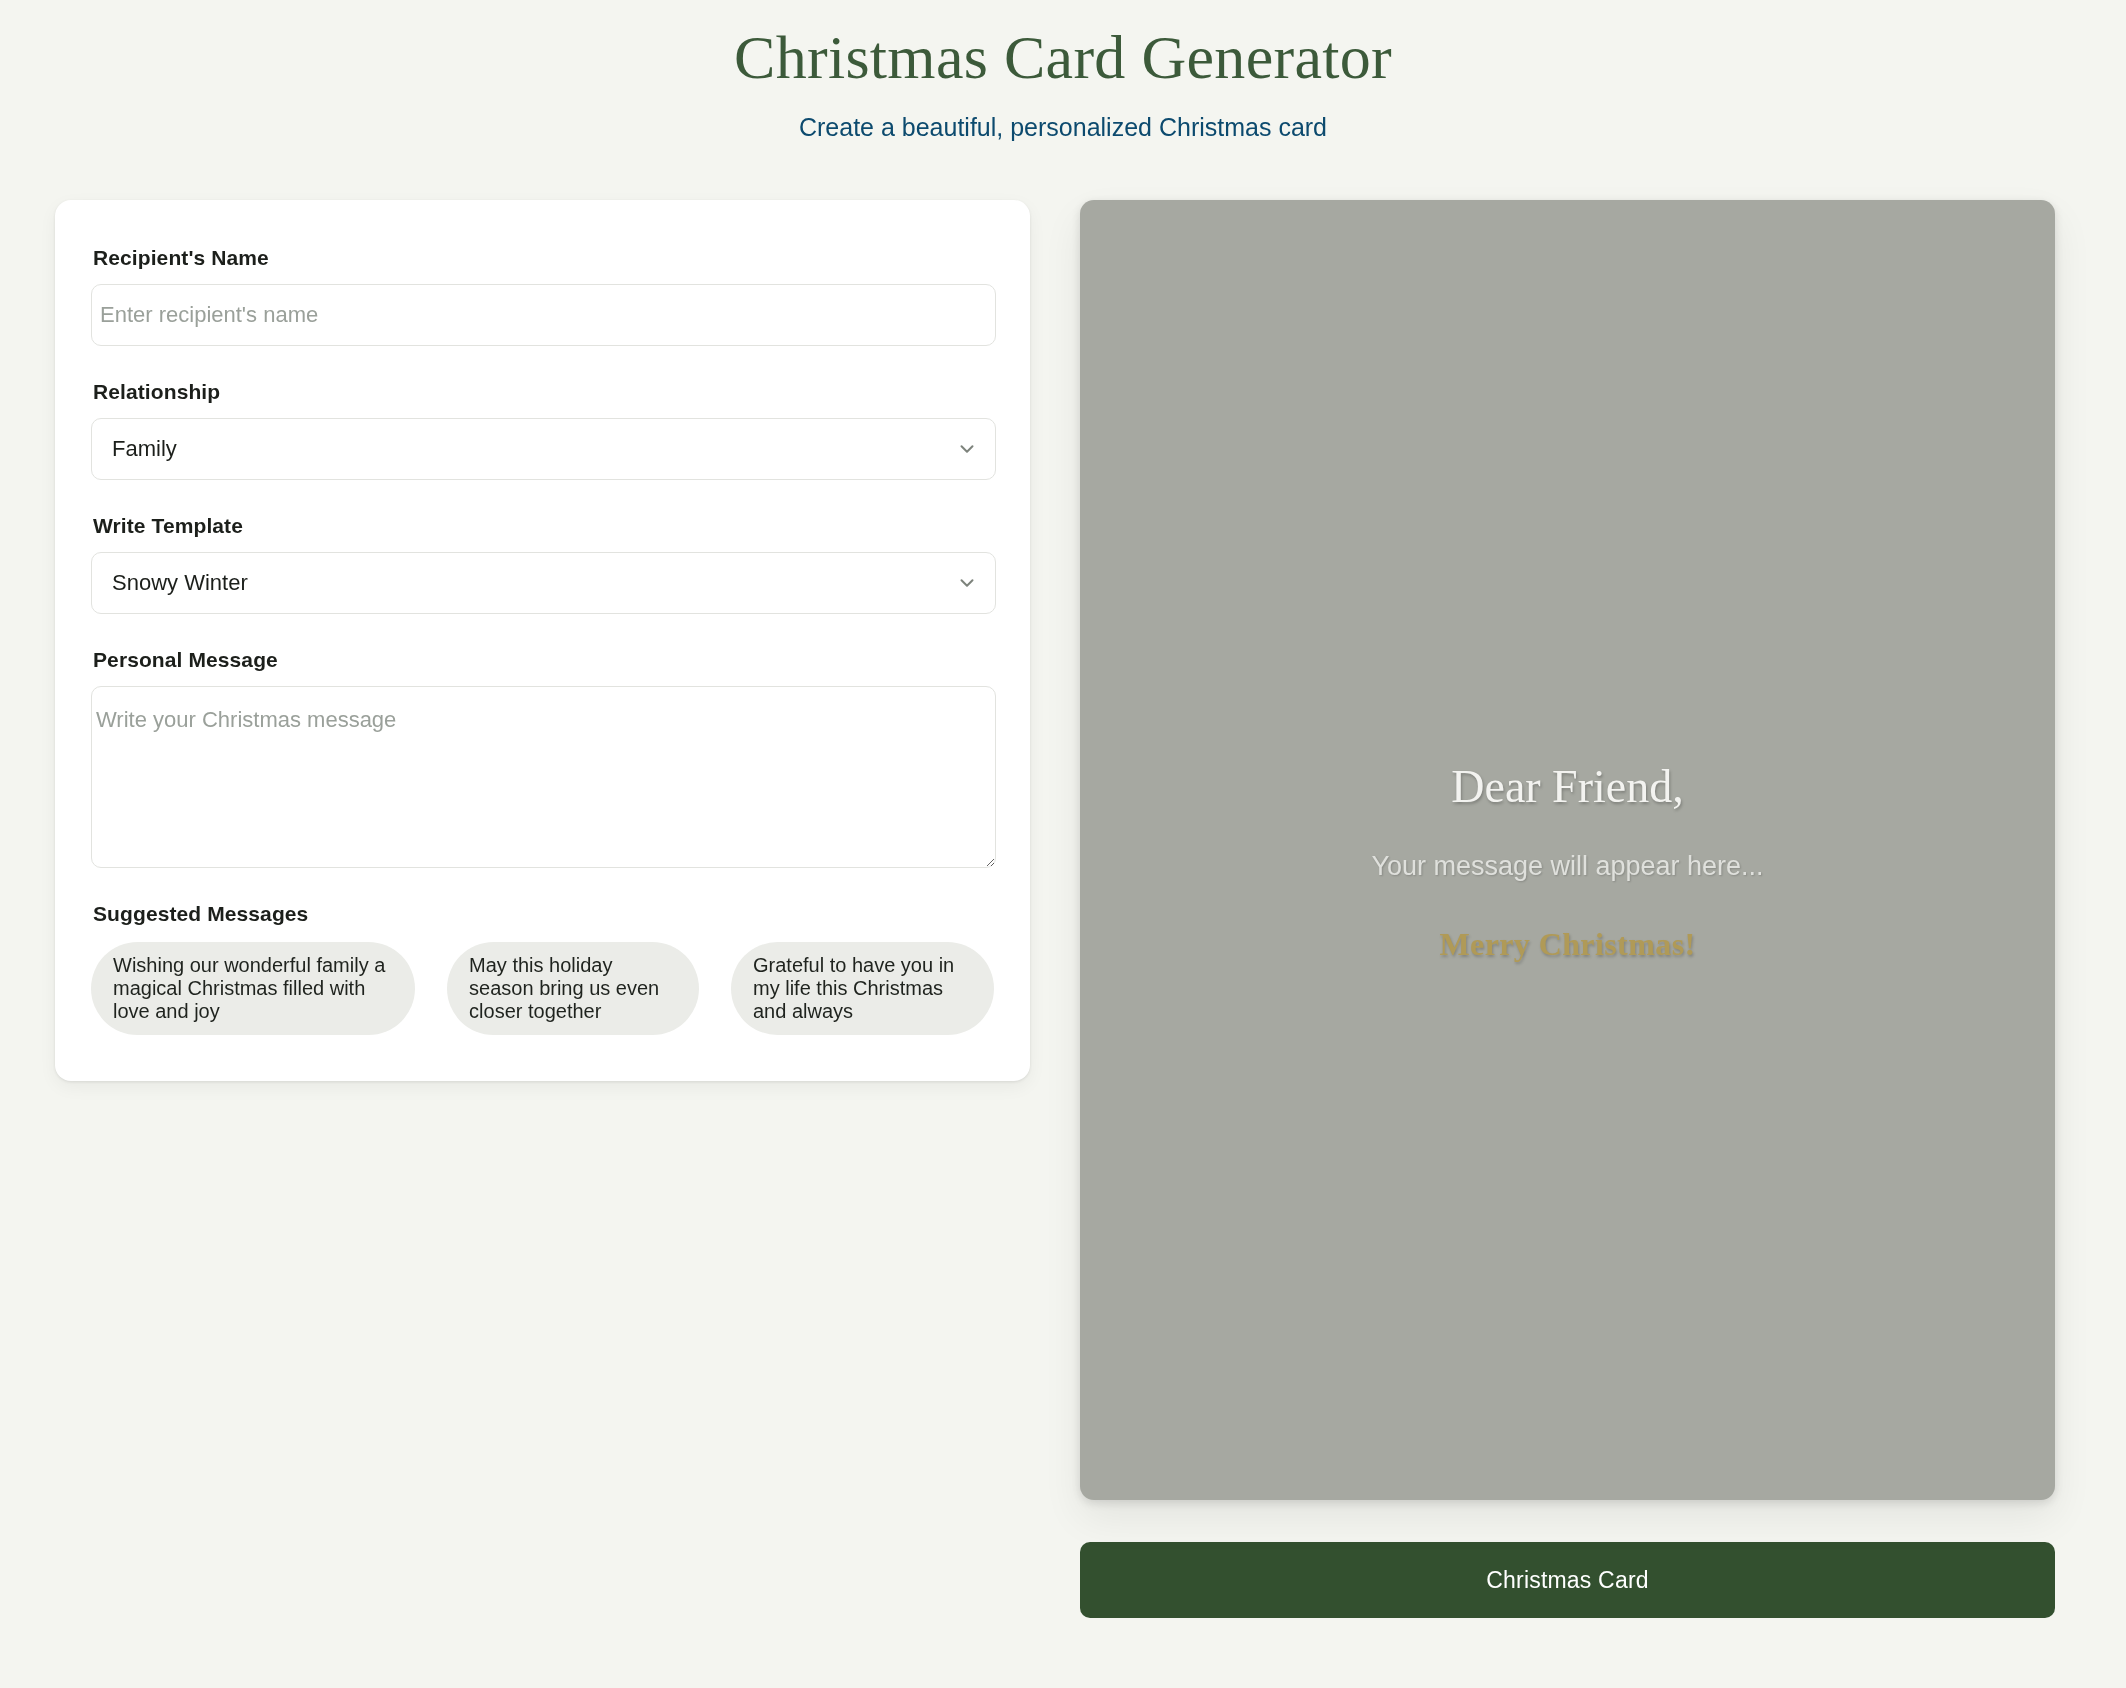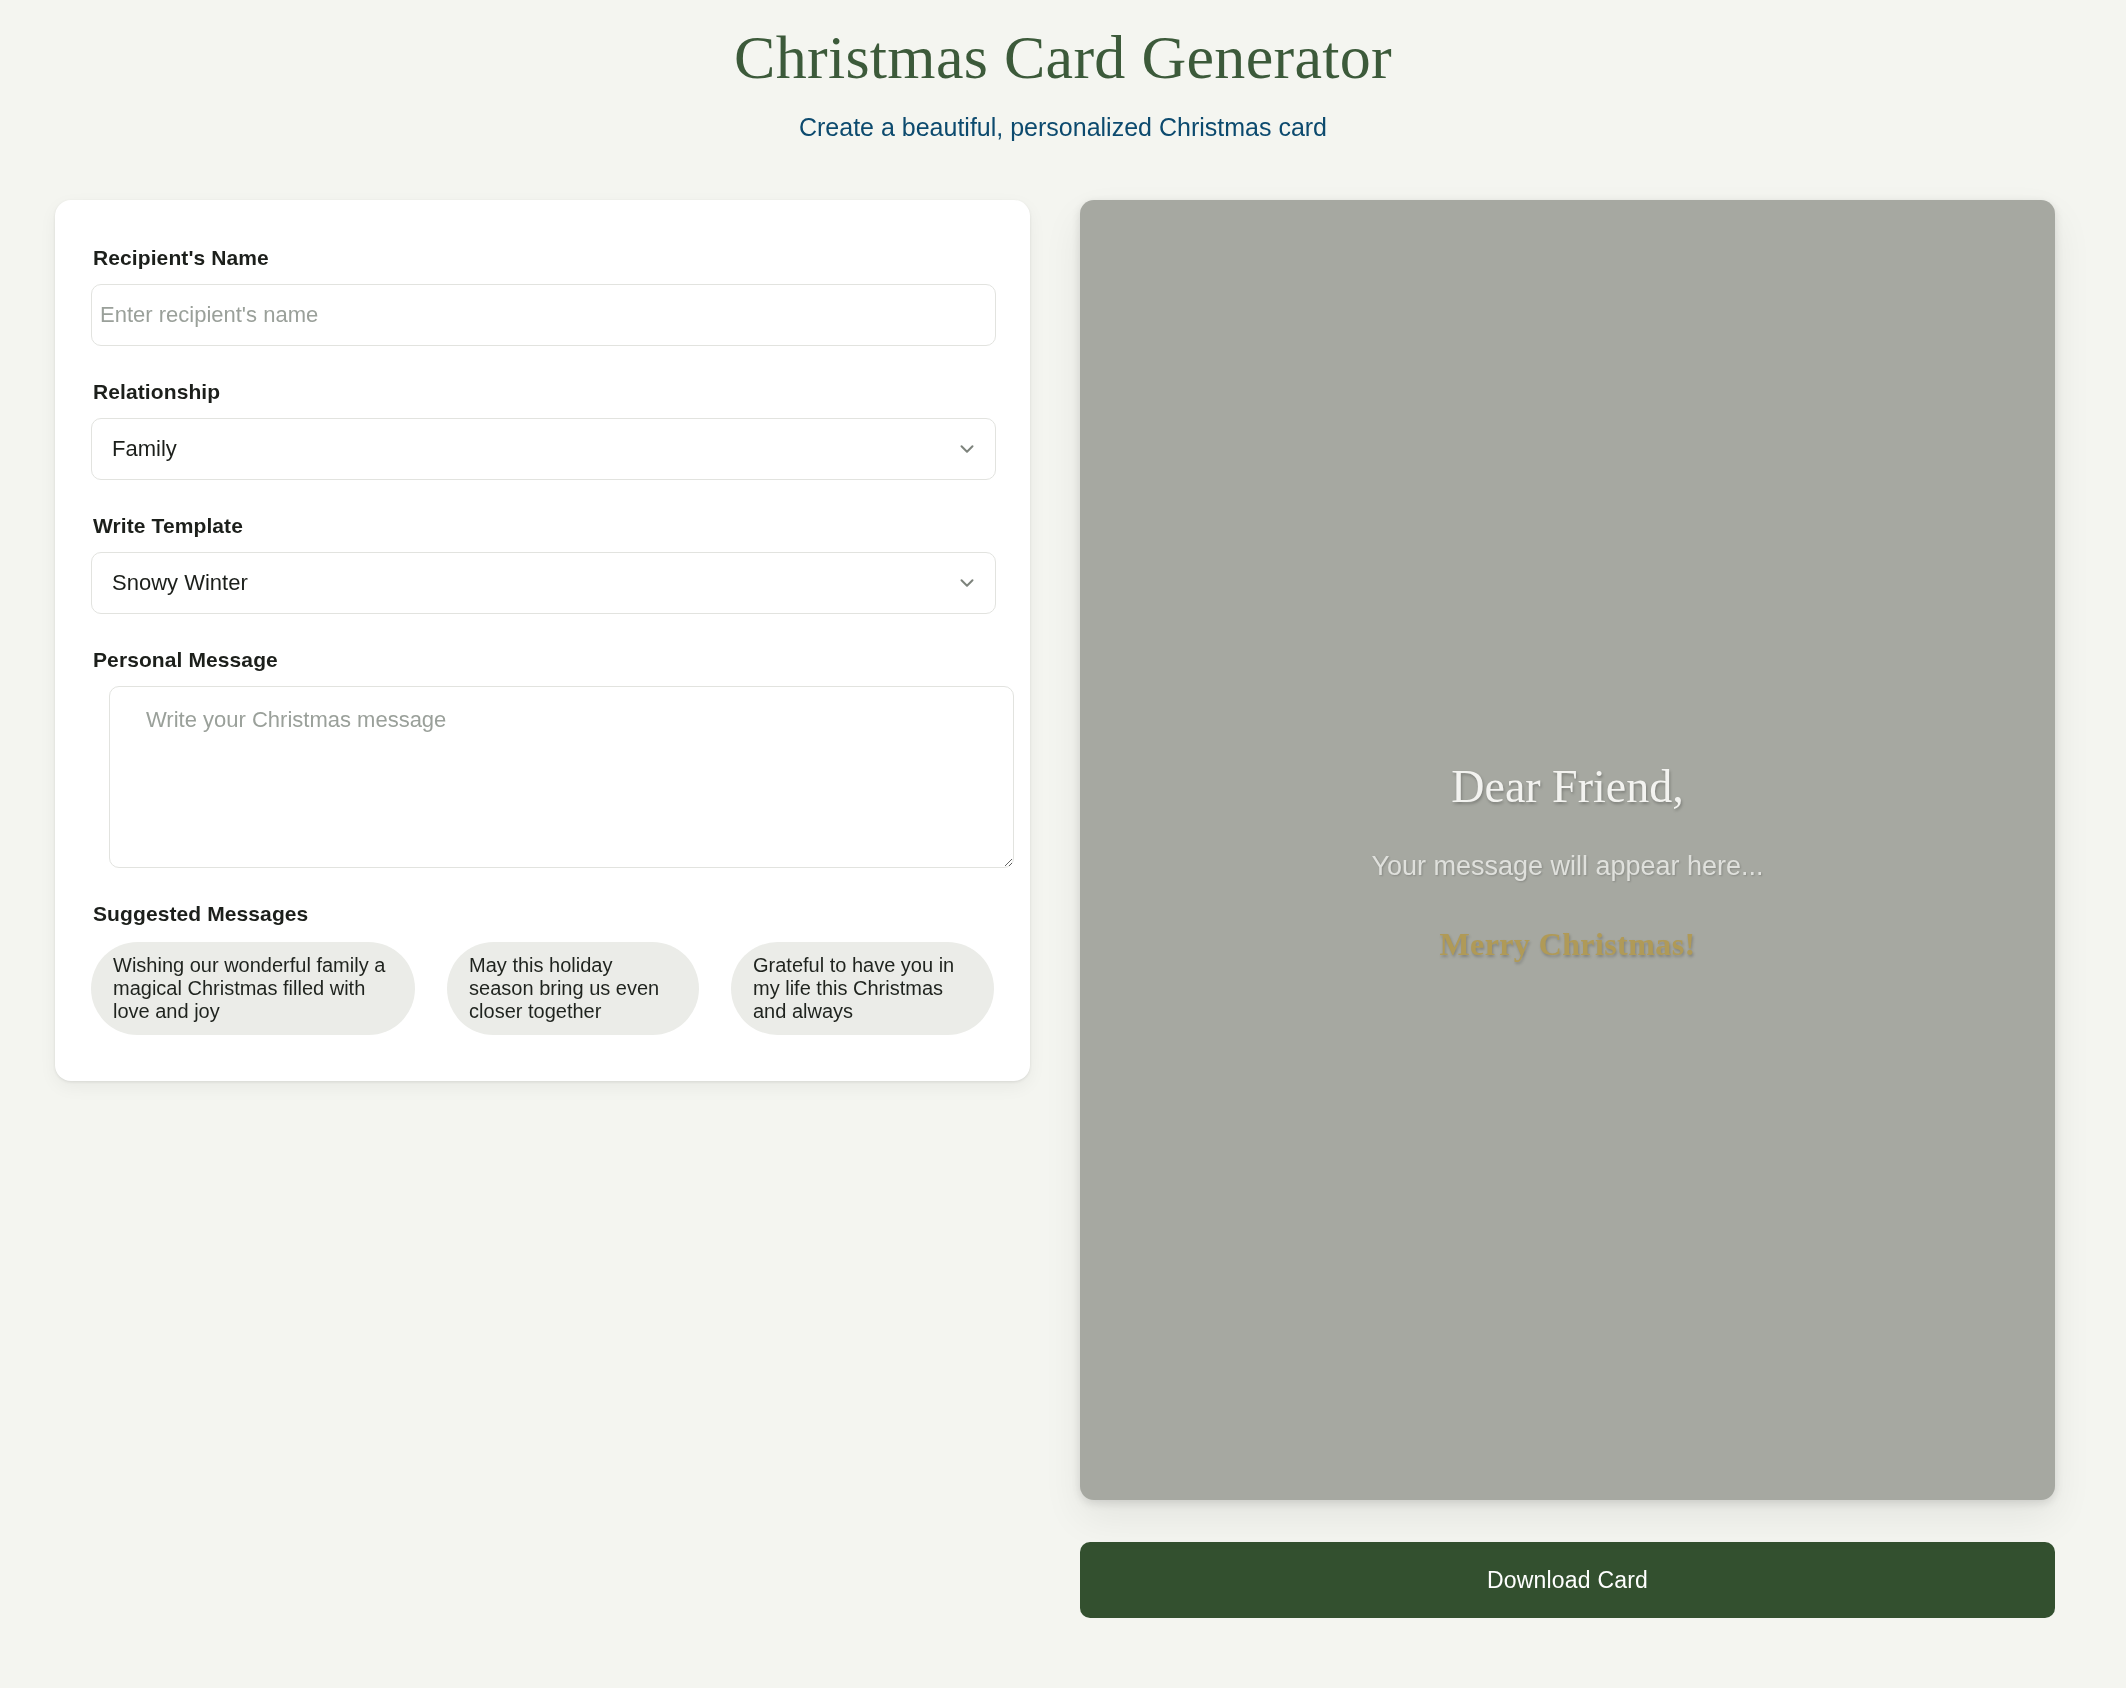--- a/index.html
+++ b/index.html
@@ -108,26 +108,25 @@
 
   .textarea {
     display: block;
     width: 905px;
     height: 182px;
     border: 1px solid #e2e3df;
     border-radius: 10px;
     background: #ffffff;
     font-size: 22px;
     color: #0c4a6e;
-    padding: 18px 36px;
+    padding: 18px 4px;
     font-family: "Liberation Sans", sans-serif;
     resize: vertical;
     outline: none;
     line-height: 1.4;
-    margin-left: 18px;
   }
   .textarea::placeholder { color: #9aa09a; }
 
   .suggestions { display: flex; gap: 32px; margin-top: 16px; }
   .chip {
     align-self: flex-start;
     background: #ebece8;
     border: none;
     border-radius: 999px;
     padding: 12px 22px;
@@ -260,17 +259,17 @@
       </div>
 
     </div>
 
     <div class="preview-col">
       <div class="card-preview">
         <div class="card-greeting">Dear Friend,</div>
         <div class="card-message">Your message will appear here...</div>
         <div class="card-closing">Merry Christmas!</div>
       </div>
-      <button class="download-btn">Download Card</button>
+      <button class="download-btn">Christmas Card</button>
     </div>
 
   </div>
 </div>
 
 </body></html>

